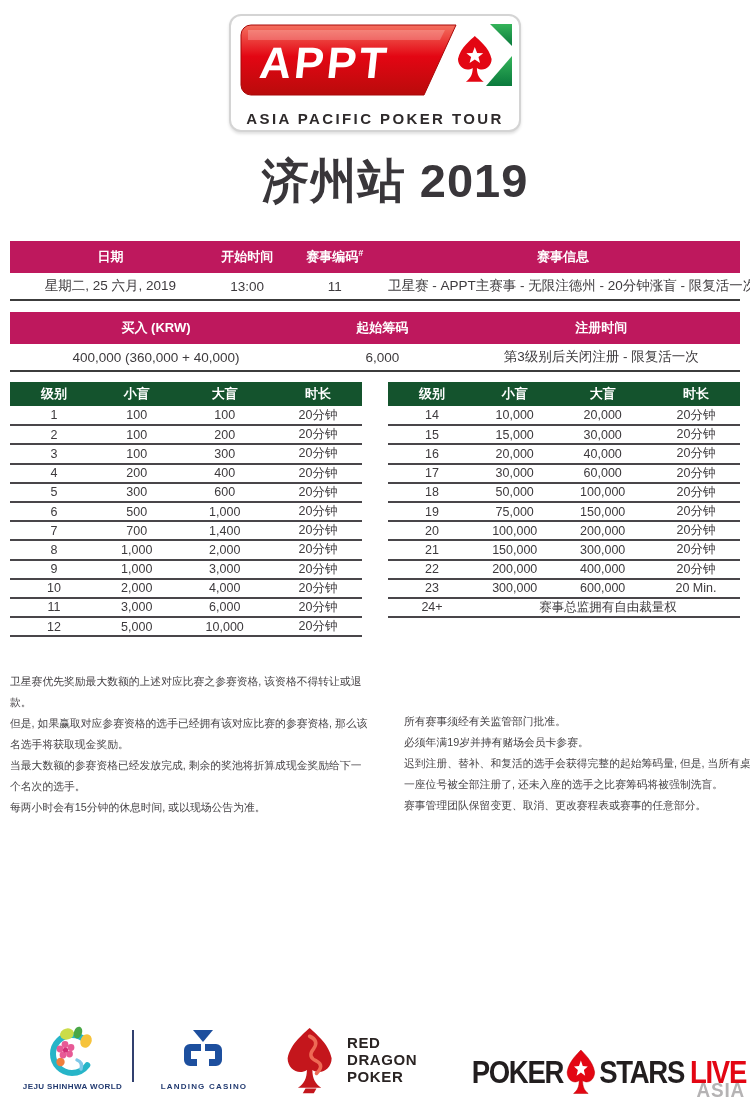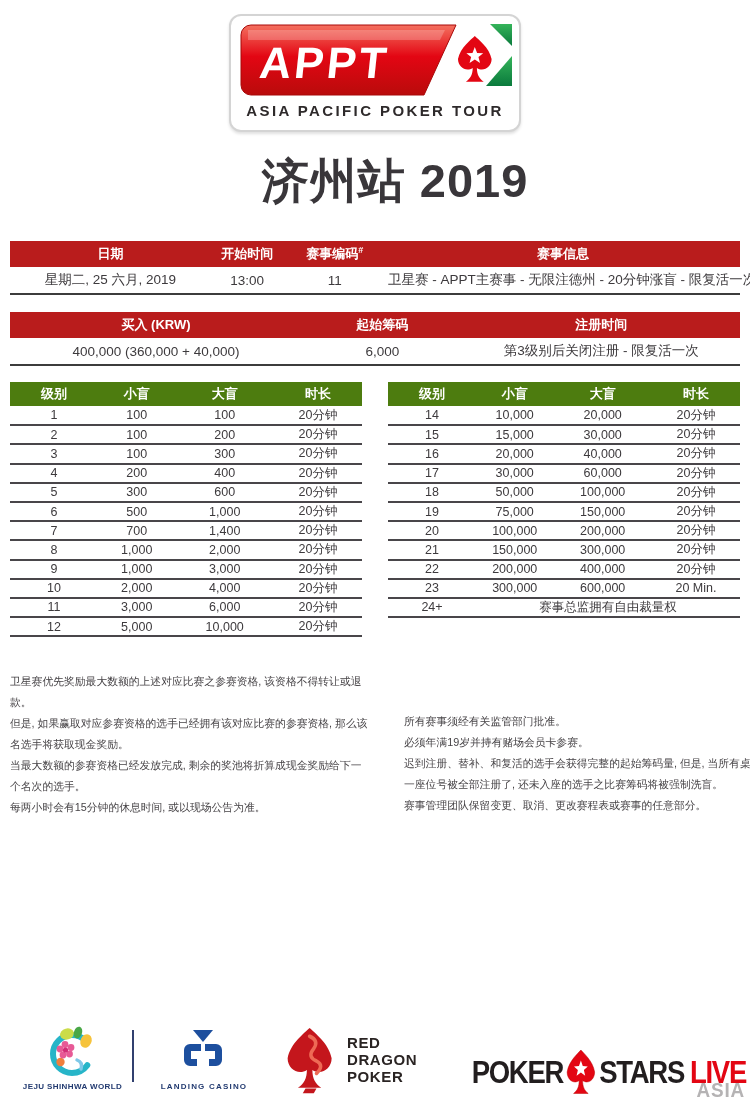--- a/index.html
+++ b/index.html
@@ -12,47 +12,47 @@
   
   .logo-card {
     position:absolute; top:14px; left:50%; transform:translateX(-50%);
     width:292px; height:118px; background:#fff;
     border:2px solid #d4d4d4; border-radius:12px;
     box-shadow:0 2px 3px rgba(0,0,0,.12);
     padding:8px 9px 0;
   }
   .logo-art { position:relative; width:272px; height:72px; }
   .logo-tagline {
-    margin-top:6px; text-align:center; font-size:15px; font-weight:bold;
+    margin-top:14px; text-align:center; font-size:15px; font-weight:bold;
     letter-spacing:2.4px; color:#2e2a2b; white-space:nowrap;
   }
 
   
   .page-title {
     position:absolute; top:150px; left:0; width:100%; text-align:center;
     font-size:47px; font-weight:600; color:#39363a; letter-spacing:1px;margin-left:20px;
   }
 
   
   table { border-collapse:collapse; table-layout:fixed; }
   .info-table { position:absolute; left:10px; width:730px; }
   .info-table th {
-    background:#b91c1c; color:#fff; font-size:13px; font-weight:bold;
-    height:26px; text-align:center; padding:0 2px;
+    background:#be185d; color:#fff; font-size:13px; font-weight:bold;
+    height:32px; text-align:center; padding:0 2px;
   }
   .info-table td {
     height:22px; text-align:center; font-size:13.5px; color:#3d3a3d;
     border-bottom:2px solid #3c3c3c; padding:4px 2px; white-space:nowrap;
   }
   .sup-mark { font-size:9px; vertical-align:super; }
 
   
   .blind-table { position:absolute; top:382px; width:352px; }
   .blind-table th {
-    background:#4d7c0f; color:#fff; font-size:13px; font-weight:bold;
+    background:#14532d; color:#fff; font-size:13px; font-weight:bold;
     height:24px; text-align:center;
   }
   .blind-table td {
     height:19.2px; text-align:center; font-size:12.5px; color:#3d3a3d;
     border-bottom:2px solid #49464a; padding:0; white-space:nowrap;
   }
   .blind-left  { left:10px; }
   .blind-right { left:388px; }
   .col-level { width:25%; } .col-sb { width:22%; }
   .col-bb { width:28%; } .col-dur { width:25%; }

